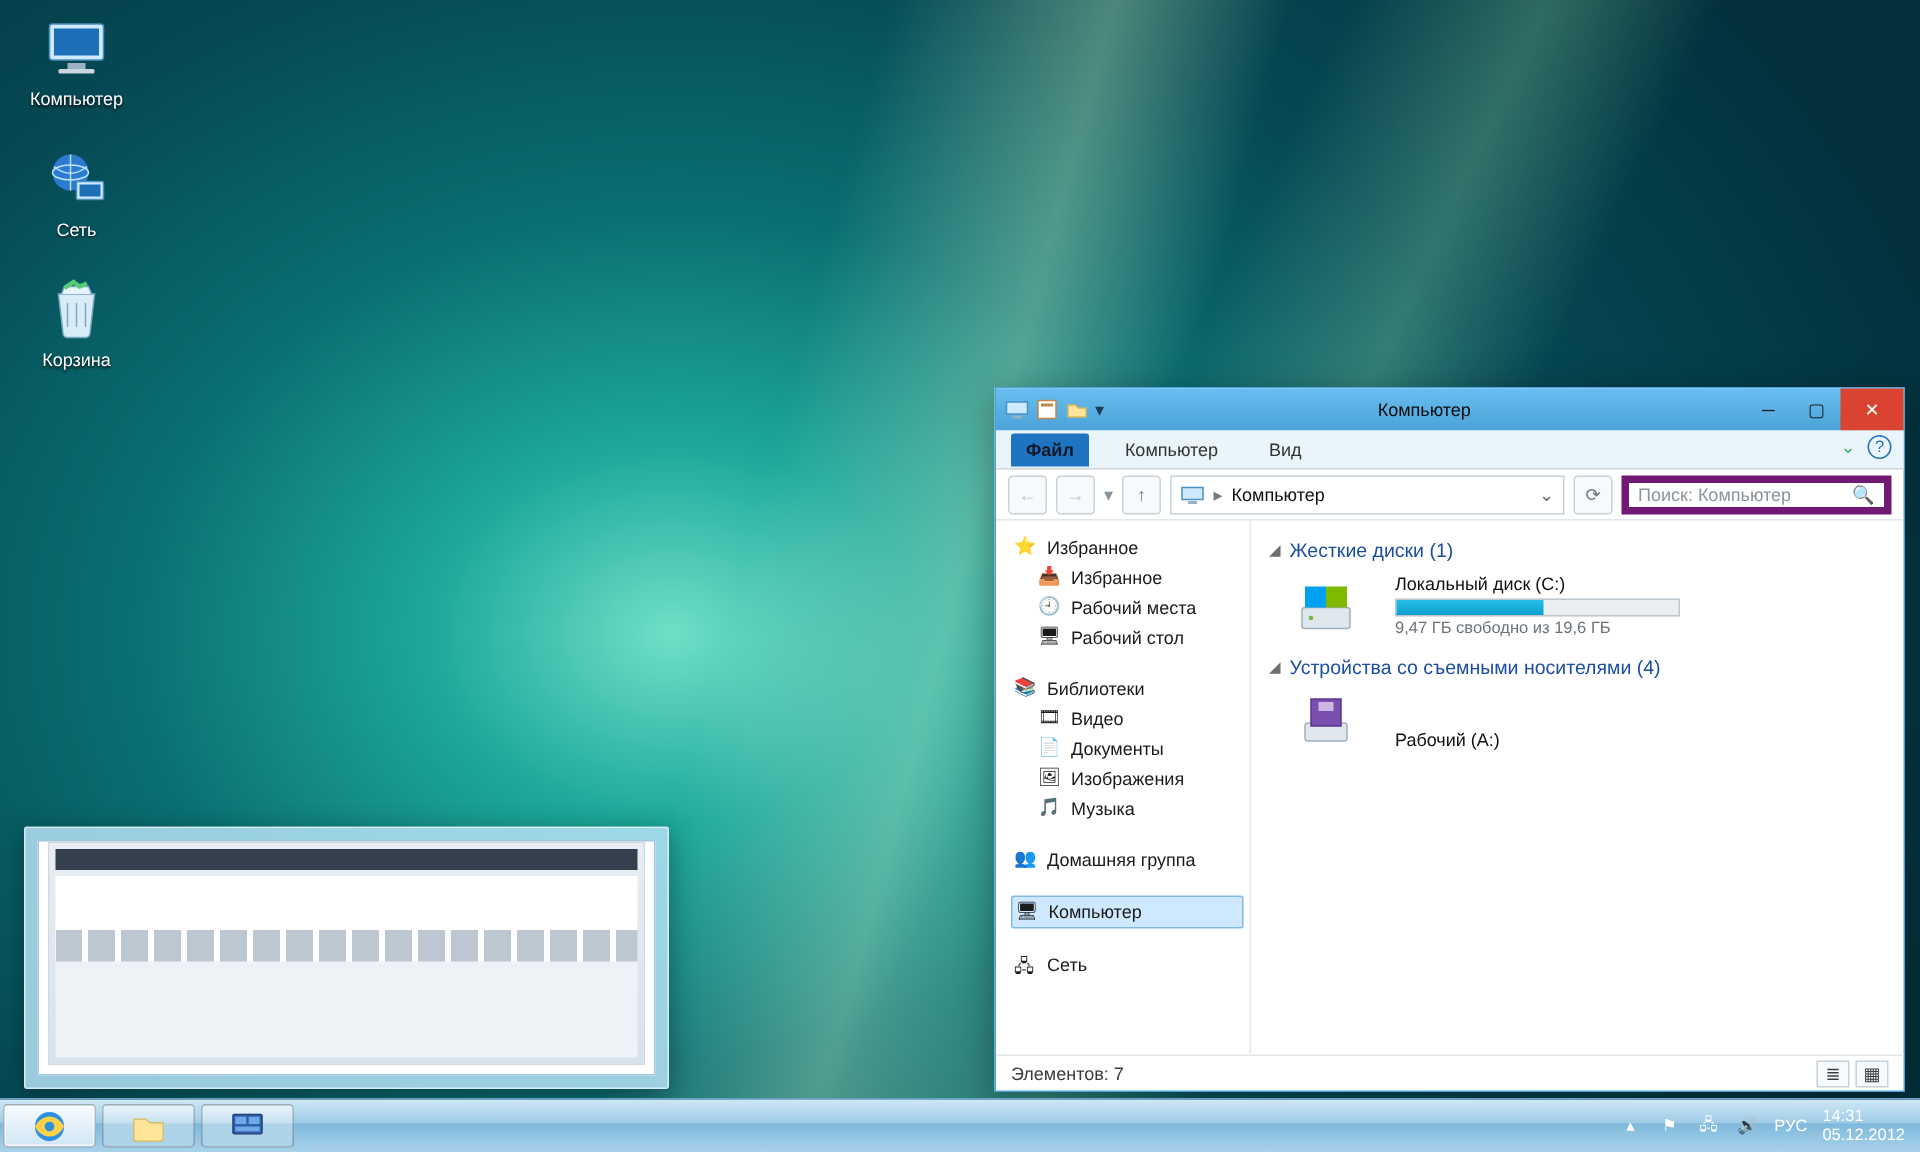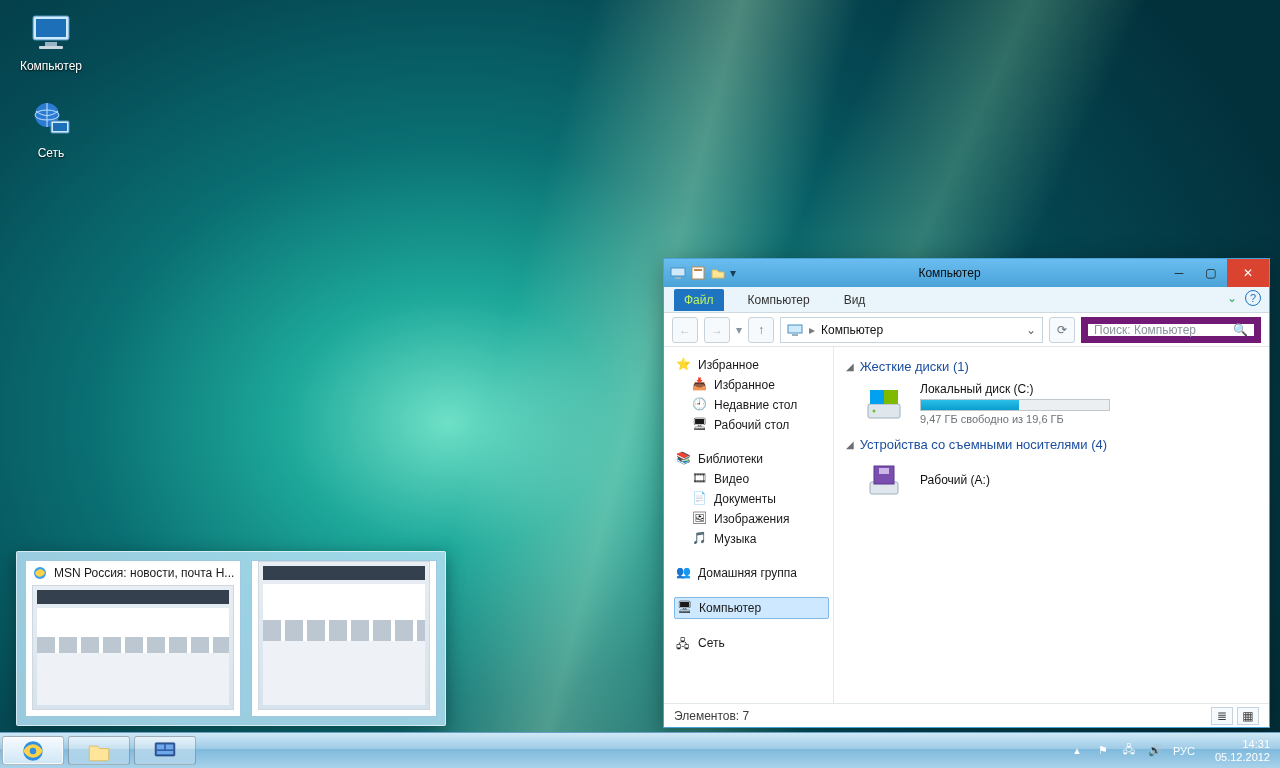--- a/index.html
+++ b/index.html
@@ -49,58 +49,58 @@
     position:absolute; left:0; right:0; bottom:0; height:36px;
     background: linear-gradient(#cfe8f6, #9ecbe6 45%, #7fb9dc 46%, #a8d2ea);
     border-top:1px solid #6aa0c4;
     display:flex; align-items:stretch; color:#0a0a0a;
   }
   .task-btn { width:62px; margin:3px 2px; border:1px solid rgba(0,0,0,.25); border-radius:3px;
     background:linear-gradient(rgba(255,255,255,.6),rgba(255,255,255,.15));
     display:flex; align-items:center; justify-content:center; cursor:pointer;}
   .task-btn.active { background:linear-gradient(#f7fbff,#cfe6f5); box-shadow:inset 0 0 0 1px rgba(255,255,255,.7);}
   .tray { margin-left:auto; display:flex; align-items:center; gap:10px; padding:0 10px; color:#fff; font-size:11px;}
-  .tray .clock { text-align:right; line-height:1.15;margin-left:10px; }
+  .tray .clock { text-align:left; line-height:1.15; }
   .tray-ico { width:16px; height:16px; display:flex; align-items:center; justify-content:center; color:#fff; }
 
   
   .explorer {
     position:absolute; left:663px; top:258px; width:607px; height:470px;
     background:#fff; border:1px solid #4aa3d8; box-shadow:0 6px 24px rgba(0,0,0,.35);
     display:flex; flex-direction:column; color:#111;
   }
   .ex-titlebar { height:28px; background:linear-gradient(#6abdf0,#4aa3d8); display:flex; align-items:center; padding:0 0 0 6px; color:#1c1c1c;}
   .ex-titlebar .qat { display:flex; gap:4px; align-items:center;}
   .ex-titlebar .title { flex:1; text-align:center; font-size:12px; color:#0b0b0b;}
   .win-btns { display:flex; height:100%; }
   .win-btn { width:32px; display:flex; align-items:center; justify-content:center; cursor:pointer; }
   .win-btn.min,.win-btn.max{ color:#1b1b1b; }
   .win-btn.close{ background:#d9432f; color:#fff; width:42px;}
   .ex-ribbonbar { height:26px; background:#eaf4fb; border-bottom:1px solid #cfd9e0; display:flex; align-items:center; gap:14px; padding:0 10px; position:relative;}
   .ribbon-tab { font-size:12px; color:#333; padding:4px 10px; cursor:pointer;}
-  .ribbon-tab.file { background:#1e74c0; color:#bef264; border-radius:2px 2px 0 0;}
+  .ribbon-tab.file { background:#1e74c0; color:#0f172a; border-radius:2px 2px 0 0;font-weight:bold;}
   .ribbon-right { position:absolute; right:8px; top:3px; display:flex; gap:8px; align-items:center;}
   .ex-nav { height:34px; display:flex; align-items:center; gap:6px; padding:4px 8px; border-bottom:1px solid #e0e6ea;}
   .nav-btn { width:26px; height:26px; border:1px solid #c7d2da; border-radius:3px; background:#f6fafc; display:flex; align-items:center; justify-content:center; cursor:pointer; color:#6b7680;}
   .nav-btn.disabled{ color:#b9c2c9; }
   .addr { flex:1; height:26px; border:1px solid #c7d2da; display:flex; align-items:center; padding:0 6px; gap:6px; font-size:12px; background:#fff;}
   .addr .crumb-sep{ color:#7a7a7a; }
   .addr .dd { margin-left:auto; color:#666; cursor:pointer;}
-  .search { width:180px; height:26px; border:7px solid #701a75; display:flex; align-items:center; padding:0 6px; color:#8a949c; font-size:12px; background:#fff;}
+  .search { width:180px; height:26px; border:5px solid #701a75; display:flex; align-items:center; padding:0 6px; color:#8a949c; font-size:12px; background:#fff;}
   .ex-body { flex:1; display:flex; min-height:0;}
   .navpane { width:170px; border-right:1px solid #e4e9ec; padding:8px 4px 8px 10px; overflow:auto;}
   .np-group { margin-bottom:14px;}
   .np-head,.np-item { display:flex; align-items:center; gap:6px; padding:2px 2px; font-size:12px; color:#1a1a1a; white-space:nowrap; cursor:pointer;}
   .np-head { font-weight:400;}
   .np-item { padding-left:18px; }
   .np-item.selected{ background:#cde8ff; border:1px solid #7fb9e8; border-radius:2px; padding-left:17px;}
   .content { flex:1; padding:6px 12px 4px; overflow:auto; position:relative;}
   .cat { color:#1b4ea0; font-size:13px; margin:6px 0 8px; display:flex; align-items:center; gap:6px; cursor:pointer;}
   .cat .tri{ font-size:10px; color:#6a6f73;}
-  .drive { display:flex; gap:16px; margin:0 0 12px 18px; align-items:center;}
+  .drive { display:flex; gap:26px; margin:0 0 12px 18px; align-items:flex-end;}
   .drive .dicon2{ width:40px; height:40px; flex:0 0 40px; display:flex; align-items:center; justify-content:center;}
   .drive .info .name{ font-size:12px; color:#111;}
   .drive .info .sub { font-size:11px; color:#6c7378; margin-top:2px;}
   .bar { width:190px; height:12px; border:1px solid #bfc7cd; margin:3px 0 2px; position:relative; background:#ebeff2;}
   .bar .fill{position:absolute;top:0;left:0;bottom:0;background:linear-gradient(#29c0e7,#0a9ed0);}
   .statusbar { height:24px; border-top:1px solid #e2e7ea; display:flex; align-items:center; padding:0 10px; font-size:12px; color:#3c3c3c; gap:6px;}
   .statusbar .views{ margin-left:auto; display:flex; gap:4px;}
   .view-btn{ width:22px; height:18px; border:1px solid #c7d2da; background:#f7fafc; display:flex; align-items:center; justify-content:center; cursor:pointer;}
 
   .ico16{width:16px;height:16px;flex:0 0 16px;}
@@ -127,35 +127,34 @@
       <svg width="48" height="48" viewBox="0 0 48 48">
           <circle cx="20" cy="20" r="12" fill="#2a7bd1"></circle>
           <ellipse cx="20" cy="20" rx="12" ry="5" fill="none" stroke="#bfe2ff"></ellipse>
           <path d="M20 8v24M9 16c7 6 15 6 22 0" stroke="#bfe2ff" fill="none"></path>
           <rect x="24" y="26" width="18" height="12" rx="1" fill="#cfeafd" stroke="#4a90c2"></rect>
           <rect x="26" y="28" width="14" height="8" fill="#1d6fb8"></rect>
         </svg>
     </div>
     <div class="lbl">Сеть</div>
   </div>
+  <div class="dicon">
+    <div class="glyph">
+      <svg width="48" height="48" viewBox="0 0 48 48">
+          <path d="M12 14h24l-3 26a3 3 0 0 1-3 3H18a3 3 0 0 1-3-3z" fill="#d7ecf7" stroke="#7ca8c2"></path>
+          <path d="M14 14l2-5h16l2 5" fill="#e8f4fb" stroke="#7ca8c2"></path>
+          <path d="M18 20v16M24 20v16M30 20v16" stroke="#7ca8c2"></path>
+          <path d="M16 10l6-4 4 3 5-2" stroke="#5c7" stroke-width="3" fill="none"></path>
+        </svg>
+    </div>
+    <div class="lbl">Корзина</div>
+  </div>
 </div>
 
 <div class="thumb-popup">
-  <div class="thumb-card">
-    <div class="thumb-title">
-      <span class="ico16">
-          <svg viewBox="0 0 16 16">
-            <circle cx="8" cy="8" r="6" fill="#3aa0e8"></circle>
-            <path d="M3 8c3-5 8-5 10 0-3 5-8 5-10 0z" fill="#ffd24a"></path>
-          </svg>
-        </span>
-      <span>MSN Россия: новости, почта H...</span>
-    </div>
-    <div class="thumb-body"></div>
-  </div>
   <div class="thumb-card">
     <div class="thumb-body"></div>
   </div>
 </div>
 
 <div class="explorer">
   <div class="ex-titlebar">
     <div class="qat">
       <span class="ico16">
           <svg viewBox="0 0 16 16">
@@ -223,21 +222,21 @@
         <div class="np-head">
             <span class="ico16">⭐</span>
             <span>Избранное</span>
           </div>
         <div class="np-item">
             <span class="ico16">📥</span>
             <span>Избранное</span>
           </div>
         <div class="np-item">
             <span class="ico16">🕘</span>
-            <span>Недавние стол</span>
+            <span>Рабочий места</span>
           </div>
         <div class="np-item">
             <span class="ico16">🖥</span>
             <span>Рабочий стол</span>
           </div>
       </div>
       <div class="np-group">
         <div class="np-head">
             <span class="ico16">📚</span>
             <span>Библиотеки</span>

